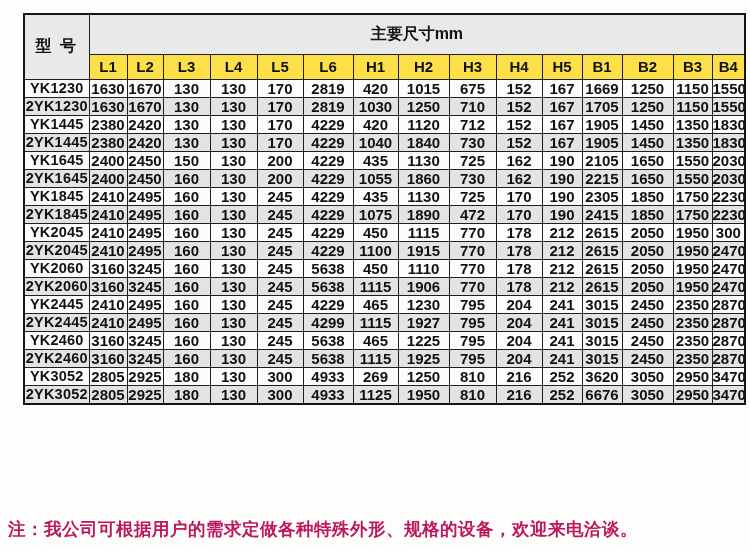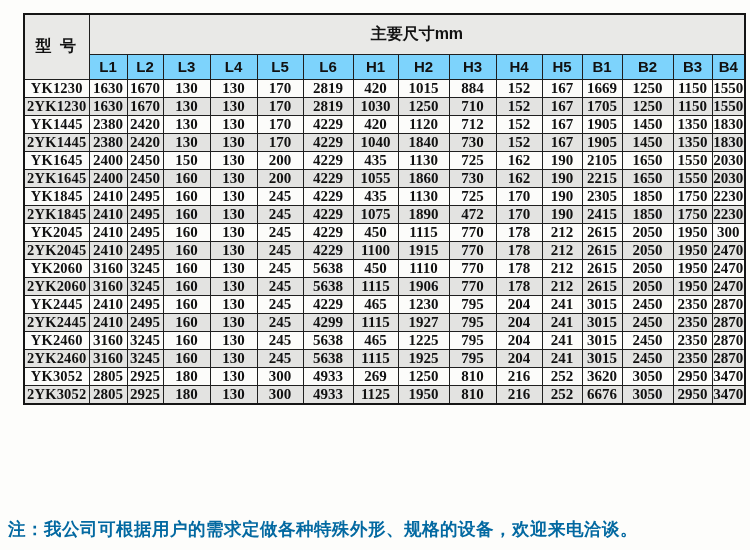--- a/index.html
+++ b/index.html
@@ -39,32 +39,32 @@
   }
   th.dims-head {
     font-size: 16px;
     height: 40px;
     background: #e9e9e7;
     font-weight: bold;
   }
   tr.col-heads th {
     height: 25px;
     font-size: 15px;
-    background: #7dd3fc;
-  }
-  tbody tr { height: 16px; font-family: Liberation Serif, serif; }
+    background: #fde047;
+  }
+  tbody tr { height: 16px; }
   tbody td { font-size: 15px; }
   tbody td.model-cell { font-size: 14.5px; letter-spacing: 0.2px; }
   tbody tr.stripe td { background: #e3e3e1; }
   .note {
     position: absolute;
     left: 8px; top: 517px;
     font-size: 17.5px;
     font-weight: bold;
-    color: #0369a1;
+    color: #be185d;
     letter-spacing: 0.5px;
     white-space: nowrap;
   }
 </style>
 </head>
 <body>
 
 <div class="page">
 
   <table class="spec">
@@ -113,21 +113,21 @@
         <tr>
           <td class="model-cell">YK1230</td>
           <td>1630</td>
           <td>1670</td>
           <td>130</td>
           <td>130</td>
           <td>170</td>
           <td>2819</td>
           <td>420</td>
           <td>1015</td>
-          <td>884</td>
+          <td>675</td>
           <td>152</td>
           <td>167</td>
           <td>1669</td>
           <td>1250</td>
           <td>1150</td>
           <td>1550</td>
         </tr>
         <tr class="stripe">
           <td class="model-cell">2YK1230</td>
           <td>1630</td>

